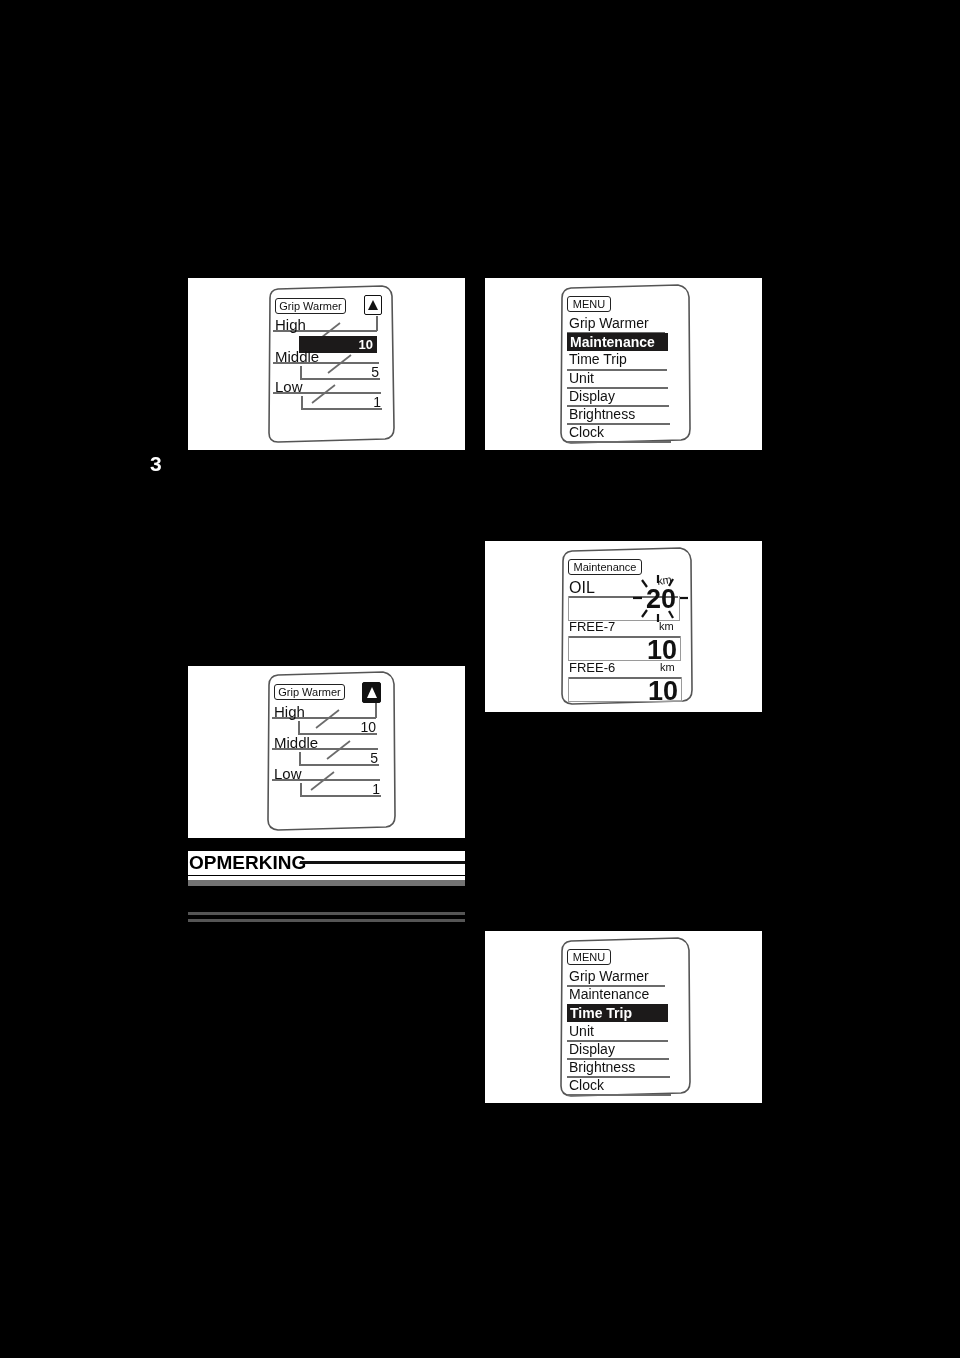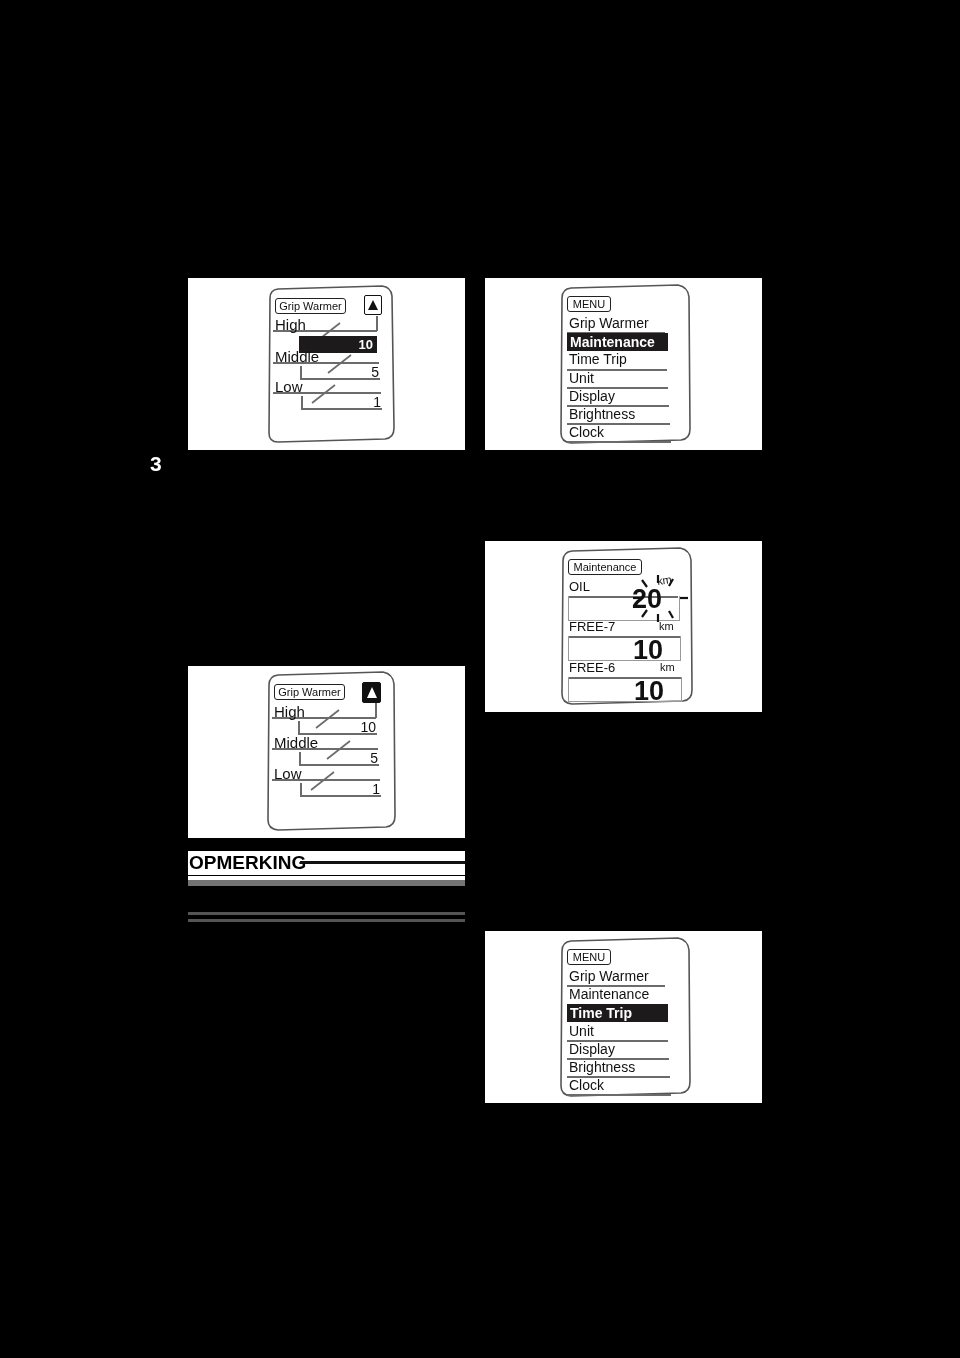--- a/index.html
+++ b/index.html
@@ -78,21 +78,21 @@
     background:#1c1a1a; color:#fff; font-weight:bold;
     display:flex; align-items:center; padding-left:3px;
   }
 
   
   .mt-label { position:absolute; color:#111; white-space:nowrap;
     font-family:"Liberation Sans", sans-serif; }
   .mt-unit  { position:absolute; color:#111; white-space:nowrap;
     font-family:"Liberation Sans", sans-serif; }
   .mt-num   { position:absolute; color:#111; font-weight:bold;
-    text-align:center; white-space:nowrap;
+    text-align:right; white-space:nowrap;
     font-family:"Liberation Sans", sans-serif; }
   .mt-boxline { position:absolute; border:1.5px solid #9a9a9a; border-top:none; }
 
   
   .note-title {
     position:absolute; color:#000; font-weight:bold;
     font-family:"Liberation Sans", sans-serif;
   }
   .note-strip { position:absolute; background:#fff; }
   .rule { position:absolute; background:#555; }
@@ -187,21 +187,21 @@
 
   <div class="figbox" style="left:485px; top:541px; width:277px; height:171px;"></div>
 
   <div class="lcd" style="left:556px; top:548px; width:142px; height:158px;">
     <svg width="142" height="158" viewBox="0 0 142 158">
       <path d="M7 13 Q7 4 16 3 L124 0 Q134 2 135 12 L136 142 Q136 152 127 153 L16 156 Q6 155 6 146 Z" fill="#ffffff" stroke="#555555" stroke-width="1.6"></path>
     </svg>
     <div class="lcd-inner">
       <div class="tagbox" style="left:12px; top:11px; width:74px; height:16px; font-size:11px;">Maintenance</div>
 
-      <div class="mt-label" style="left:13px; top:31px; font-size:13px;">OIL</div>
+      <div class="mt-label" style="left:13px; top:31px; font-size:16px;">OIL</div>
       <div class="mt-unit" style="left:101px; top:26px; font-size:11px; transform:rotate(-8deg);">km</div>
       <div class="hline" style="left:12px; top:48px; width:110px;"></div>
       <div class="mt-boxline" style="left:12px; top:48px; width:112px; height:25px;"></div>
 
       <svg style="position:absolute; left:72px; top:22px;" width="60" height="58">
         <g stroke="#111111" stroke-width="2.2" stroke-linecap="butt">
           <line x1="14" y1="10" x2="19" y2="17"></line>
           <line x1="30" y1="5" x2="30" y2="13"></line>
           <line x1="45" y1="9" x2="41" y2="16"></line>
           <line x1="5" y1="28" x2="14" y2="28"></line>

